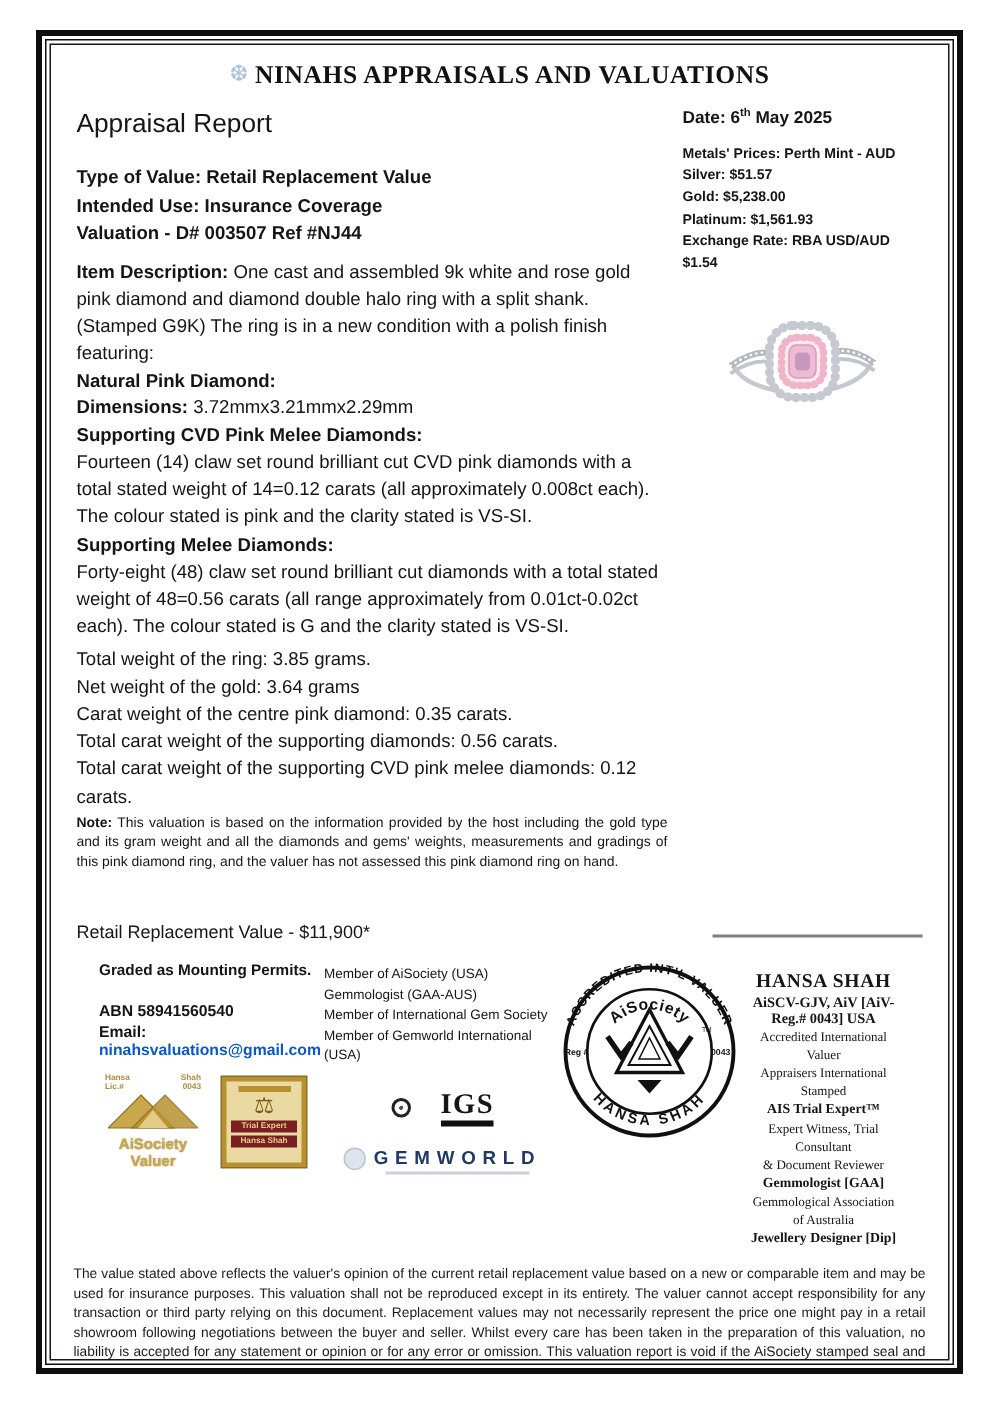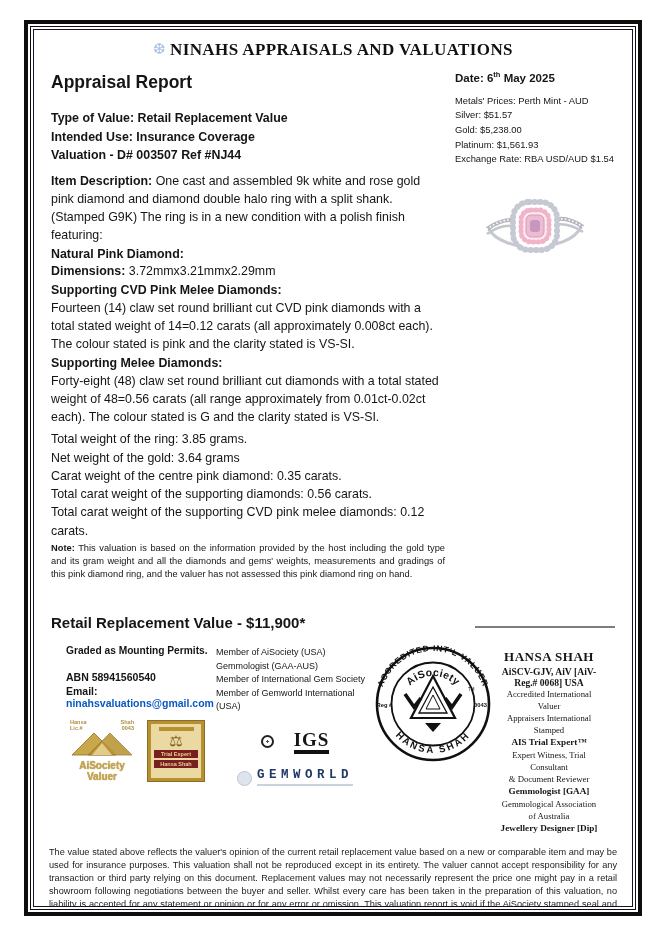--- a/index.html
+++ b/index.html
@@ -8,37 +8,37 @@
   .frame-mid{position:absolute;inset:2px;border:1px solid #0d0d0d;}
   .frame-in{position:absolute;inset:2px;border:1px solid #0f172a;overflow:hidden;background:#fff;}
 
   .brand-row{margin-top:10px;text-align:center;font-family:"Liberation Serif",serif;font-weight:bold;font-size:17px;letter-spacing:.4px;color:#111;}
   .sparkle{color:#a9c2e0;font-size:15px;font-weight:normal;margin-right:4px;position:relative;top:-1px;}
 
   .main{display:flex;padding:0 17px;margin-top:10px;}
   .colL{flex:1;min-width:0;padding-right:10px;}
   .colR{width:160px;flex:none;}
 
-  .report-title{font-size:17.5px;font-weight:bold;margin:2px 0 16px 0;}
+  .report-title{font-size:17.5px;font-weight:normal;margin:2px 0 16px 0;}
   .b-line{font-size:12.4px;font-weight:bold;line-height:1.5;}
   .para{font-size:12.4px;line-height:1.45;margin:0;}
   .para b{font-weight:bold;}
   .gap8{height:8px;}
   .gap4{height:4px;}
   .tot{font-size:12.4px;line-height:1.47;}
   .note{font-size:9.3px;line-height:1.4;text-align:justify;margin-top:2px;}
   .note b{font-weight:bold;}
 
   .date-line{font-size:11.5px;font-weight:bold;margin-bottom:10px;}
   .date-line sup{font-size:7.5px;}
-  .metal{font-size:9.4px;font-weight:normal;line-height:1.55;}
+  .metal{font-size:9.4px;font-weight:bold;line-height:1.55;}
   .ringbox{margin:30px auto 0 auto;width:104px;}
 
   .value-row{display:flex;align-items:flex-end;padding:0 17px;margin-top:24px;}
-  .value-text{flex:1;font-size:15px;font-weight:bold;}
+  .value-text{flex:1;font-size:12px;font-weight:normal;}
   .sig-line{width:140px;border-bottom:2px solid #7d7d7d;margin-bottom:3px;}
 
   .creds{display:flex;padding:0 32px;margin-top:14px;}
   .c1{width:150px;flex:none;}
   .c2{width:158px;flex:none;padding-top:1px;}
   .c3{width:124px;flex:none;}
   .c4{flex:1;text-align:center;font-family:"Liberation Serif",serif;padding-top:4px;}
 
   .graded{font-size:10.2px;font-weight:bold;}
   .abn{font-size:10.5px;font-weight:bold;margin-top:15px;}
@@ -51,21 +51,21 @@
   .ais-top{display:flex;justify-content:space-between;font-size:5.5px;font-weight:bold;color:#b08d3e;padding:0 4px;}
   .ais-cap{font-size:10px;font-weight:bold;color:#c9a84c;line-height:1.05;text-shadow:0 0 1px #8a6d2a;}
   .trial-badge{width:56px;height:60px;border:3px solid #b8912f;outline:1px solid #8a6d2a;background:#ead9a2;box-sizing:border-box;text-align:center;padding-top:2px;}
   .trial-reg{height:4px;width:70%;margin:1px auto 2px auto;background:#b8912f;}
   .scales{font-size:15px;color:#7a5c16;line-height:1;}
   .banner{background:#7a1f1f;color:#e8cf8e;font-size:5.5px;font-weight:bold;margin:2px 3px 0 3px;padding:1px 0;}
 
   .igs-row{display:flex;align-items:center;justify-content:center;gap:20px;margin-top:16px;}
   .igs-seal{width:13px;height:13px;border:2px solid #222;border-radius:50%;box-sizing:border-box;background:radial-gradient(#555 20%,#fff 22%);}
   .igs-text{font-family:"Liberation Serif",serif;font-weight:bold;font-size:19px;letter-spacing:1px;border-bottom:4px solid #111;line-height:1;padding-bottom:1px;}
-  .gw-row{display:flex;align-items:flex-end;justify-content:center;gap:5px;margin-top:14px;font-family:Liberation Mono, monospace;}
+  .gw-row{display:flex;align-items:flex-start;justify-content:center;gap:5px;margin-top:14px;}
   .gw-globe{width:13px;height:13px;border-radius:50%;border:1px solid #b9c4d4;background:
      linear-gradient(#dde4ee 0 0) ,#eef2f8;}
   .gw-text{color:#1f3864;font-weight:bold;font-size:12.5px;letter-spacing:4.5px;}
   .gw-cap{height:2px;width:96px;background:#c9d2de;margin:2px auto 0 auto;}
 
   .cred-name{font-size:13px;font-weight:bold;letter-spacing:.5px;}
   .cred-reg{font-size:9.6px;font-weight:bold;margin-top:1px;}
   .cred-line{font-size:8.7px;line-height:1.38;}
   .cred-bold{font-size:9.2px;font-weight:bold;line-height:1.38;}
 
@@ -213,21 +213,21 @@
           <path d="M59,42 L73,68 L45,68 Z" fill="none" stroke="#101010" stroke-width="1.3"></path>
           <path d="M59,50 L66,64 L52,64 Z" fill="none" stroke="#101010" stroke-width="1"></path>
           <path d="M31,49 l9,13 l7,-9" fill="none" stroke="#101010" stroke-width="3.6"></path>
           <path d="M87,49 l-9,13 l-7,-9" fill="none" stroke="#101010" stroke-width="3.6"></path>
           <path d="M51,78 h16 l-8,9 Z" fill="#101010"></path>
         </svg>
       </div>
 
       <div class="c4">
         <div class="cred-name">HANSA SHAH</div>
-        <div class="cred-reg">AiSCV-GJV, AiV [AiV-Reg.# 0068] USA</div>
+        <div class="cred-reg">AiSCV-GJV, AiV [AiV-Reg.# 0043] USA</div>
         <div class="cred-line">Accredited International Valuer</div>
         <div class="cred-line">Appraisers International Stamped</div>
         <div class="cred-bold">AIS Trial Expert™</div>
         <div class="cred-line">Expert Witness, Trial Consultant</div>
         <div class="cred-line">&amp; Document Reviewer</div>
         <div class="cred-bold">Gemmologist [GAA]</div>
         <div class="cred-line">Gemmological Association of Australia</div>
         <div class="cred-bold">Jewellery Designer [Dip]</div>
       </div>
     </div>

